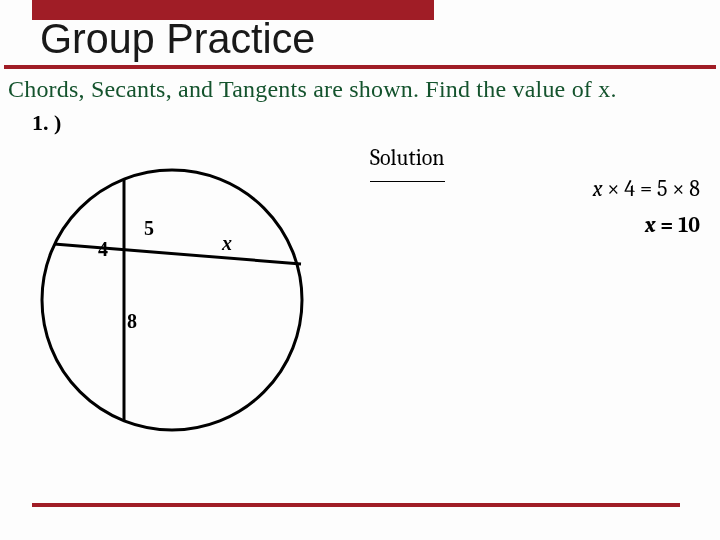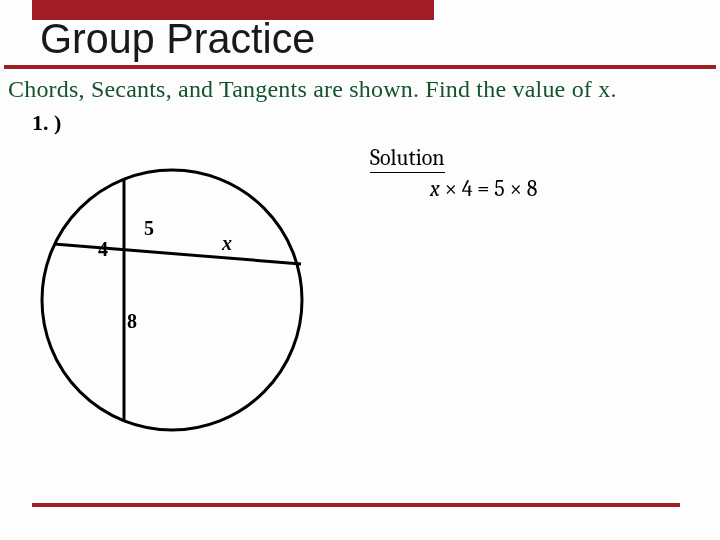--- a/index.html
+++ b/index.html
@@ -64,31 +64,31 @@
     height: 300px;
   }
   .solution-label {
     position: absolute;
     top: 145px;
     left: 370px;
     font-family: Cambria, Georgia, serif;
     font-size: 22px;
     color: #000;
     border-bottom: 1.5px solid #000;
-    padding-bottom: 1px;
+    padding-bottom: 10px;
   }
   .solution-lines {
     position: absolute;
     top: 176px;
     left: 430px;
     width: 270px;
     font-family: Cambria, 'Times New Roman', serif;
     font-size: 22px;
     color: #000;
-    text-align: left;
+    text-align: right;
   }
   .solution-lines .line {
     margin-bottom: 10px;
     white-space: nowrap;
   }
   .solution-lines .answer {
     font-weight: bold;
   }
   .mi { font-style: italic; font-family: Cambria, 'Times New Roman', serif; }
   .footer-line {
@@ -132,15 +132,18 @@
   <div class="fig-label" style="top:170px; left:95px;">8</div>
   <div class="fig-label x" style="top:92px; left:190px;">x</div>
 </div>
 
 <div class="solution-label">Solution</div>
 
 <div class="solution-lines">
   <div class="line">
     <span class="mi">x</span><span> × 4 = 5 × 8</span>
   </div>
+  <div class="line answer">
+    <span class="mi" style="font-weight:bold;">x</span><span> = 10</span>
+  </div>
 </div>
 
 <div class="footer-line"></div>
 
 </body></html>

